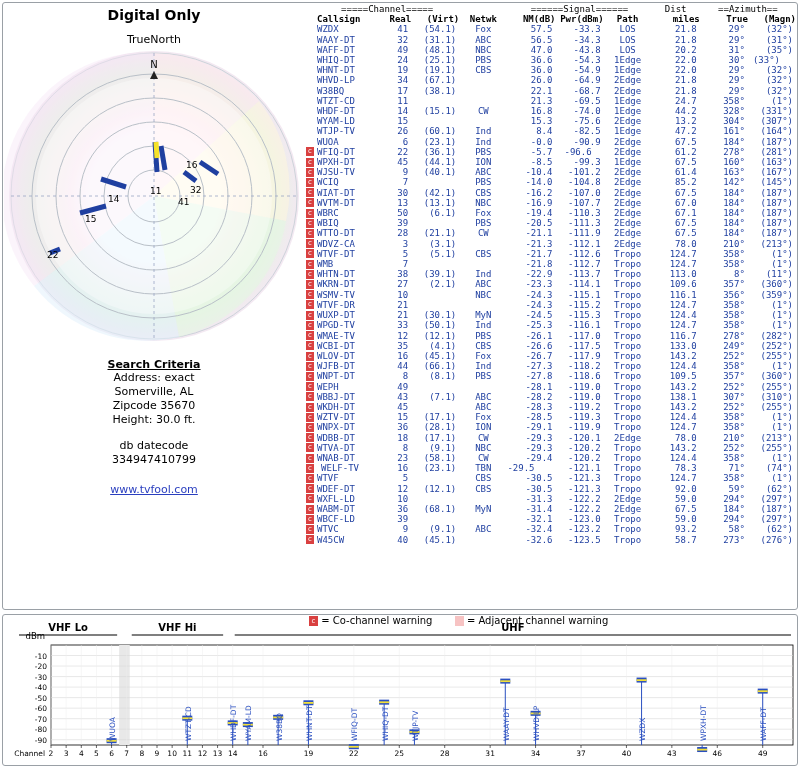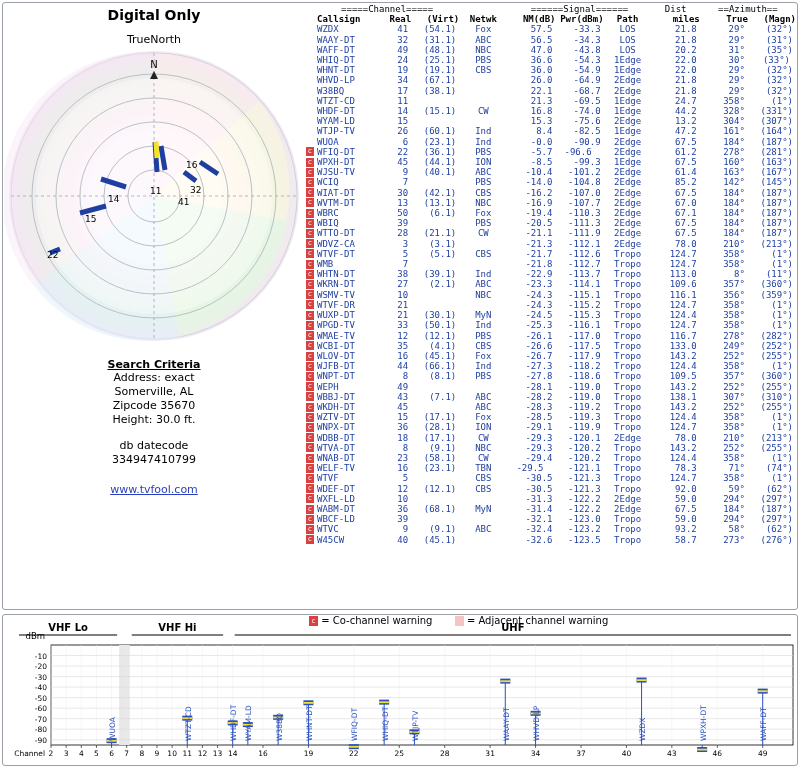--- a/index.html
+++ b/index.html
@@ -244,21 +244,21 @@
           <td class="warn-cell"></td>
           <td class="c-call" style="color: rgb(31, 63, 160); text-align: left; padding-right: 0px;">WHIQ-DT</td>
           <td class="c-real" style="color: rgb(31, 63, 160); text-align: right; padding-right: 3px;">24</td>
           <td class="c-virt" style="color: rgb(31, 63, 160); text-align: right; padding-right: 3px;">(25.1)</td>
           <td class="c-net" style="color: rgb(31, 63, 160); text-align: center; padding-right: 0px;">PBS</td>
           <td class="c-nm" style="color: rgb(31, 63, 160); text-align: right; padding-right: 3px;">36.6</td>
           <td class="c-pwr" style="color: rgb(31, 63, 160); text-align: right; padding-right: 3px;">-54.3</td>
           <td class="c-path" style="color: rgb(31, 63, 160); text-align: center; padding-right: 0px;">1Edge</td>
           <td class="c-dist" style="color: rgb(31, 63, 160); text-align: right; padding-right: 3px;">22.0</td>
           <td class="c-true" style="color: rgb(31, 63, 160); text-align: right; padding-right: 3px;">30°</td>
-          <td class="c-magn" style="color: rgb(31, 63, 160); text-align: right; padding-right: 6px;">(33°)</td>
+          <td class="c-magn" style="color: rgb(31, 63, 160); text-align: right; padding-right: 16px;">(33°)</td>
         </tr>
         <tr class="row">
           <td class="warn-cell"></td>
           <td class="c-call" style="color: rgb(31, 63, 160); text-align: left; padding-right: 0px;">WHNT-DT</td>
           <td class="c-real" style="color: rgb(31, 63, 160); text-align: right; padding-right: 3px;">19</td>
           <td class="c-virt" style="color: rgb(31, 63, 160); text-align: right; padding-right: 3px;">(19.1)</td>
           <td class="c-net" style="color: rgb(31, 63, 160); text-align: center; padding-right: 0px;">CBS</td>
           <td class="c-nm" style="color: rgb(31, 63, 160); text-align: right; padding-right: 3px;">36.0</td>
           <td class="c-pwr" style="color: rgb(31, 63, 160); text-align: right; padding-right: 3px;">-54.9</td>
           <td class="c-path" style="color: rgb(31, 63, 160); text-align: center; padding-right: 0px;">1Edge</td>
@@ -819,25 +819,25 @@
           <td class="c-pwr" style="color: rgb(31, 63, 160); text-align: right; padding-right: 3px;">-120.2</td>
           <td class="c-path" style="color: rgb(31, 63, 160); text-align: center; padding-right: 0px;">Tropo</td>
           <td class="c-dist" style="color: rgb(31, 63, 160); text-align: right; padding-right: 3px;">124.4</td>
           <td class="c-true" style="color: rgb(31, 63, 160); text-align: right; padding-right: 3px;">358°</td>
           <td class="c-magn" style="color: rgb(31, 63, 160); text-align: right; padding-right: 3px;">(1°)</td>
         </tr>
         <tr class="row">
           <td class="warn-cell">
             <span class="warn-co">c</span>
           </td>
-          <td class="c-call" style="color: rgb(31, 63, 160); text-align: left; padding-right: 0px;">WELF-TV</td>
+          <td class="c-call" style="color: rgb(31, 63, 160); text-align: center; padding-right: 0px;">WELF-TV</td>
           <td class="c-real" style="color: rgb(31, 63, 160); text-align: right; padding-right: 3px;">16</td>
           <td class="c-virt" style="color: rgb(31, 63, 160); text-align: right; padding-right: 3px;">(23.1)</td>
           <td class="c-net" style="color: rgb(31, 63, 160); text-align: center; padding-right: 0px;">TBN</td>
-          <td class="c-nm" style="color: rgb(31, 63, 160); text-align: center; padding-right: 3px;">-29.5</td>
+          <td class="c-nm" style="color: rgb(31, 63, 160); text-align: left; padding-right: 3px;">-29.5</td>
           <td class="c-pwr" style="color: rgb(31, 63, 160); text-align: right; padding-right: 3px;">-121.1</td>
           <td class="c-path" style="color: rgb(31, 63, 160); text-align: center; padding-right: 0px;">Tropo</td>
           <td class="c-dist" style="color: rgb(31, 63, 160); text-align: right; padding-right: 3px;">78.3</td>
           <td class="c-true" style="color: rgb(31, 63, 160); text-align: right; padding-right: 3px;">71°</td>
           <td class="c-magn" style="color: rgb(31, 63, 160); text-align: right; padding-right: 3px;">(74°)</td>
         </tr>
         <tr class="row">
           <td class="warn-cell">
             <span class="warn-co">c</span>
           </td>

